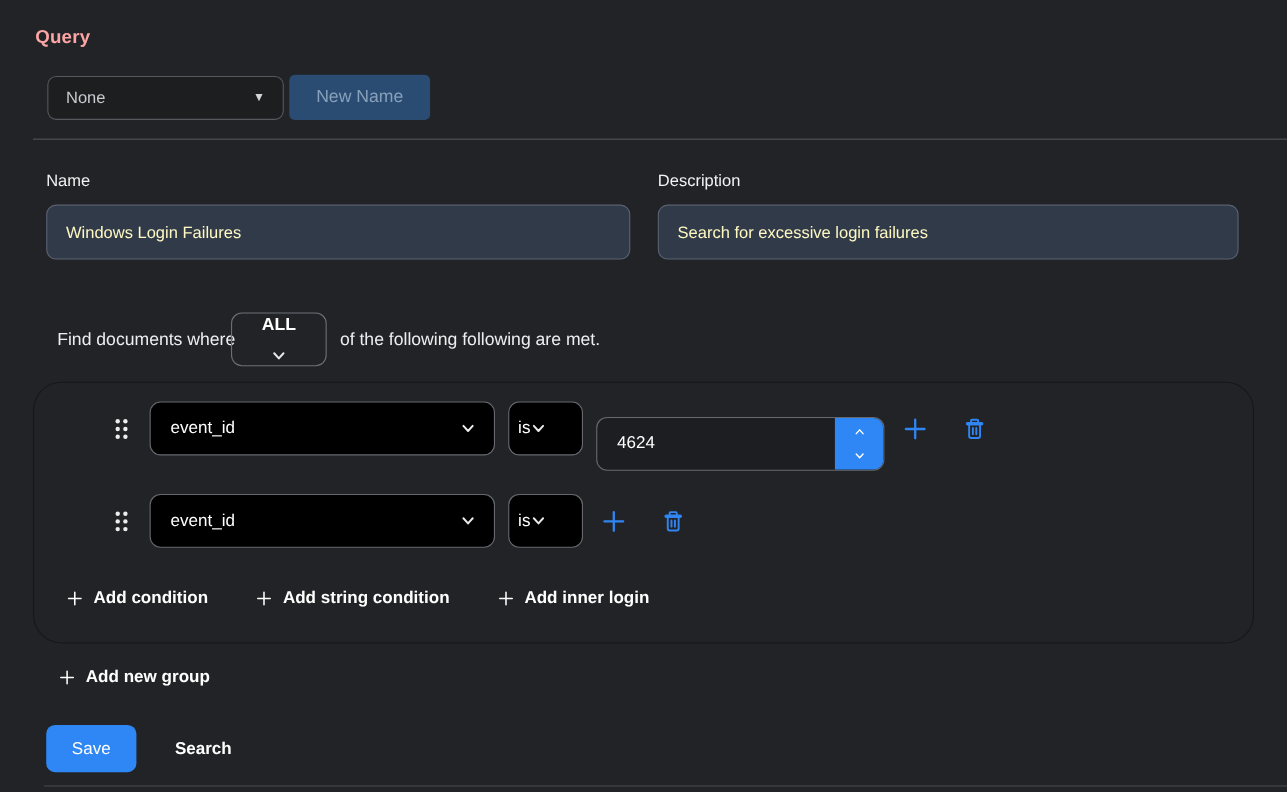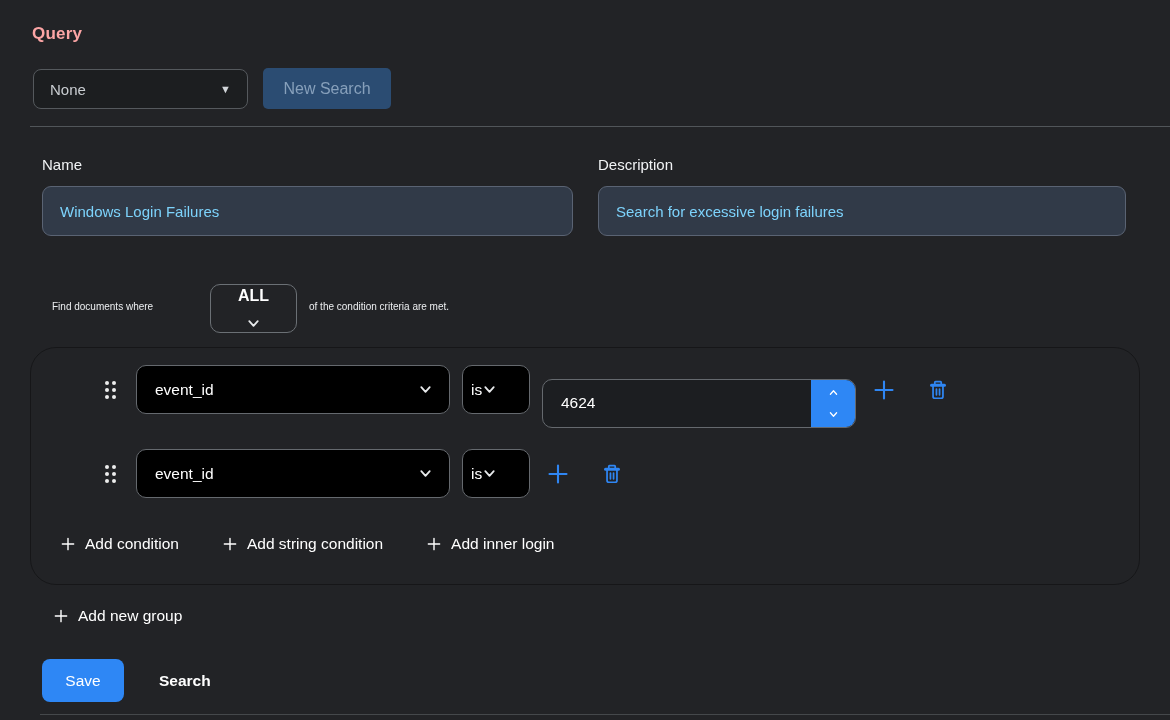--- a/index.html
+++ b/index.html
@@ -9,21 +9,21 @@
     font-family:"Liberation Sans",sans-serif;
     -webkit-font-smoothing:antialiased;
   }
   .abs{position:absolute;}
 
   
   .page-title{left:32px;top:12px;font-size:17px;font-weight:700;color:#fca5a5;letter-spacing:.2px;margin-top:12px;}
 
   
   .none-select{
-    left:33px;top:69px;width:215px;height:40px;box-sizing:border-box;
+    left:43px;top:69px;width:215px;height:40px;box-sizing:border-box;
     background:#1c1e20;border:1px solid #55595d;border-radius:8px;
     display:flex;align-items:center;padding:12px 16px;font-size:15px;color:#c9cdd1;cursor:pointer;
   }
   .none-select .tri{margin-left:auto;font-size:11px;color:#d2d6da;line-height:1;}
   .new-query{
     left:263px;top:68px;width:128px;height:41px;
     background:#2b4c72;border:none;border-radius:5px;
     font-family:inherit;font-size:16px;color:#87a0bb;cursor:pointer;
     display:flex;align-items:center;justify-content:center;
   }
@@ -32,27 +32,27 @@
   .div-top{left:30px;top:126px;width:1140px;}
   .div-bottom{left:40px;top:714px;width:1130px;background:#45484b;}
 
   
   .field-label{top:156px;font-size:15px;color:#f1f3f5;}
   .lbl-name{left:42px;}
   .lbl-desc{left:598px;}
   .text-input{
     top:186px;height:50px;box-sizing:border-box;
     background:#313a48;border:1px solid #5a6373;border-radius:9px;
-    padding:0 17px;font-family:inherit;font-size:15px;color:#7dd3fc;outline:none;
+    padding:0 17px;font-family:inherit;font-size:15px;color:#fef9c3;outline:none;
   }
   .inp-name{left:42px;width:531px;}
   .inp-desc{left:598px;width:528px;}
 
   
-  .criteria-text{top:301px;font-size:10px;color:#eceef0;}
+  .criteria-text{top:301px;font-size:16px;color:#eceef0;}
   .crit-prefix{left:52px;}
   .crit-suffix{left:309px;}
   .all-select{
     left:210px;top:284px;width:87px;height:49px;box-sizing:border-box;
     border:1px solid #6b7075;border-radius:10px;background:transparent;
     display:flex;align-items:center;justify-content:center;gap:11px;
     font-size:16px;font-weight:700;color:#fff;cursor:pointer;flex-direction:column;
   }
 
   
@@ -75,21 +75,21 @@
     height:49px;box-sizing:border-box;background:#000000;border:1px solid #65696e;
     border-radius:10px;display:flex;align-items:center;font-size:15.5px;color:#fff;cursor:pointer;
   }
   .field-select{width:314px;margin-left:20px;padding:0 16px 0 18px;}
   .field-select .chev{margin-left:auto;}
   .op-select{width:68px;margin-left:12px;padding:0 12px 0 8px;justify-content:flex-start;}
   .chev{width:15px;height:15px;color:#e8eaec;flex:0 0 auto;}
   .chev svg{display:block;width:100%;height:100%;}
 
   .value-wrap{
-    width:314px;height:49px;margin-left:12px;box-sizing:border-box;position:relative;
+    width:262px;height:49px;margin-left:12px;box-sizing:border-box;position:relative;
     background:#1c1e21;border:1px solid #65696e;border-radius:10px;overflow:hidden;margin-top:27px;
   }
   .value-wrap input{
     position:absolute;left:0;top:0;width:258px;height:100%;box-sizing:border-box;
     background:transparent;border:none;outline:none;padding:0 0 0 18px;
     font-family:inherit;font-size:15.5px;color:#fff;
   }
   .spinner{
     position:absolute;right:0;top:0;width:44px;height:100%;background:#2e87f5;
     display:flex;flex-direction:column;align-items:center;justify-content:space-between;
@@ -97,21 +97,21 @@
   }
   .spin-btn{width:13px;height:11px;color:#fff;cursor:pointer;}
   .spin-btn svg{display:block;width:100%;height:100%;}
 
   .plus-btn{width:24px;height:24px;margin-left:16px;color:#2f86f3;cursor:pointer;}
   .plus-btn svg,.trash-btn svg{display:block;width:100%;height:100%;}
   .trash-btn{width:22px;height:22px;margin-left:31px;color:#2f86f3;cursor:pointer;}
 
   
   .add-row{left:60px;top:535px;display:flex;gap:43px;}
-  .add-btn{display:flex;align-items:center;gap:9px;font-size:15.5px;font-weight:400;color:#fff;cursor:pointer;white-space:nowrap;}
+  .add-btn{display:flex;align-items:center;gap:9px;font-size:15.5px;font-weight:700;color:#fff;cursor:pointer;white-space:nowrap;}
   .add-plus{width:16px;height:16px;color:#fff;flex:0 0 auto;}
   .add-plus svg{display:block;width:100%;height:100%;}
   .add-group{left:53px;top:607px;text-align:right;}
 
   
   .save-btn{
     left:42px;top:659px;width:82px;height:43px;background:#2e87f5;border:none;border-radius:8px;
     font-family:inherit;font-size:15.5px;font-weight:500;color:#fff;cursor:pointer;
     display:flex;align-items:center;justify-content:center;
   }
@@ -139,39 +139,39 @@
     </g>
   </defs>
 </svg>
 
 <div class="abs page-title">Query</div>
 
 <div class="abs none-select">
   <span>None</span>
   <span class="tri">▼</span>
 </div>
-<button class="abs new-query">New Search</button>
+<button class="abs new-query">New Name</button>
 
 <div class="abs divider div-top"></div>
 
 <div class="abs field-label lbl-name">Name</div>
 <div class="abs field-label lbl-desc">Description</div>
 <input class="abs text-input inp-name" value="Windows Login Failures" style="">
 <input class="abs text-input inp-desc" value="Search for excessive login failures" style="">
 
 <div class="abs criteria-text crit-prefix">Find documents where</div>
 <div class="abs all-select">
   <span>ALL</span>
   <span class="chev">
     <svg viewBox="0 0 16 16">
         <use href="#i-chevron-down"></use>
       </svg>
   </span>
 </div>
-<div class="abs criteria-text crit-suffix">of the condition criteria are met.</div>
+<div class="abs criteria-text crit-suffix">of the following following are met.</div>
 
 <div class="abs group-outline"></div>
 
 <div class="abs cond-row row-1">
   <div class="drag-handle">
     <i></i>
       <i></i>
       <i></i>
       <i></i>
       <i></i>

